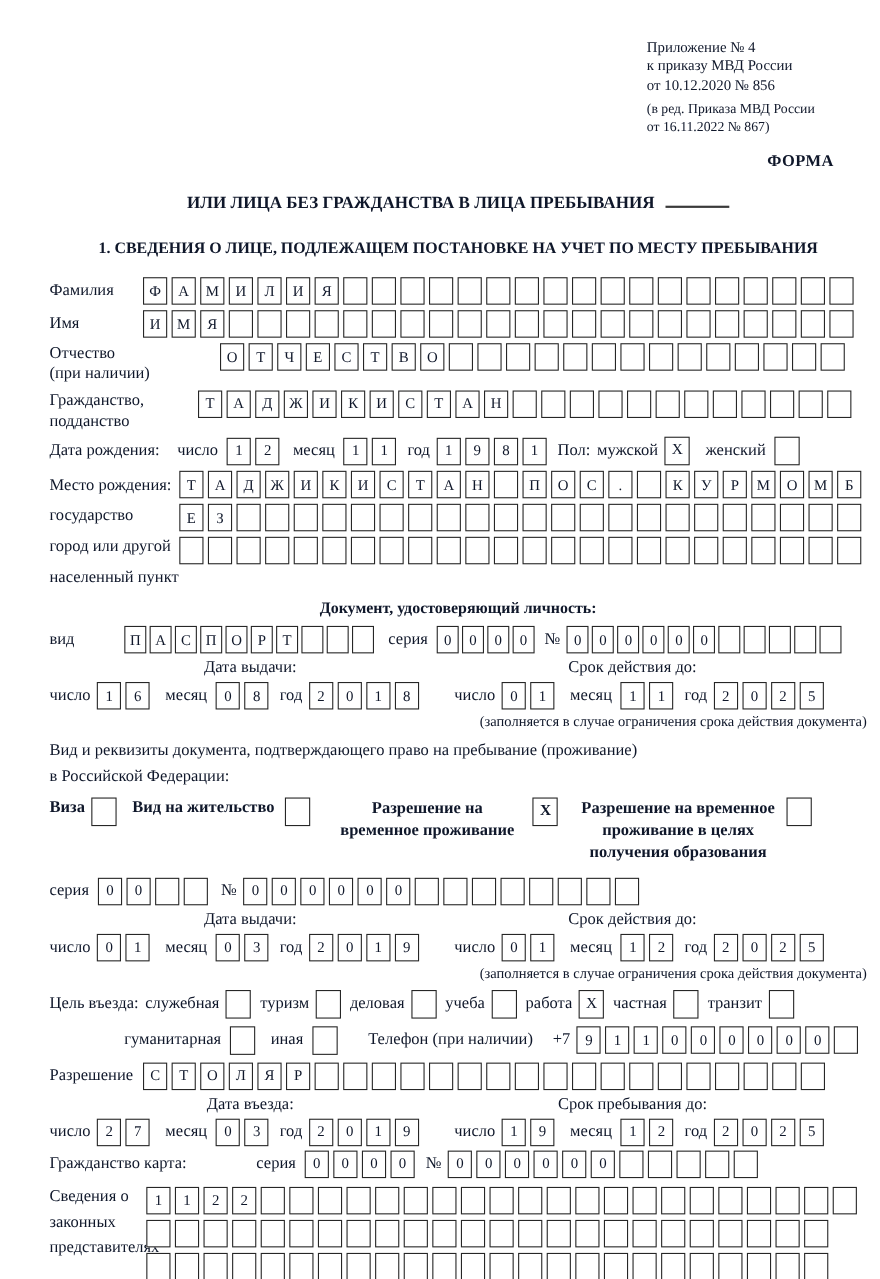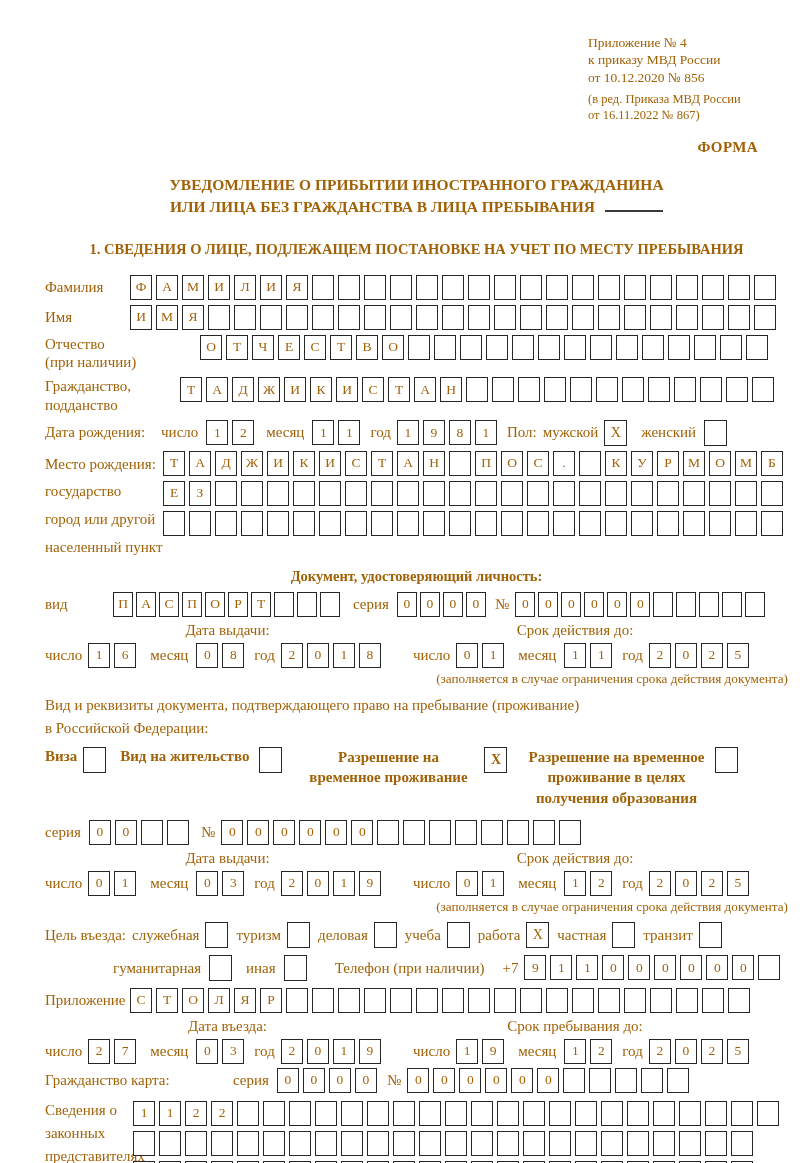--- a/index.html
+++ b/index.html
@@ -1,18 +1,18 @@
 <!DOCTYPE html>
 <html><head>
 <meta charset="utf-8">
 <style>
   html,body{margin:0;padding:0;background:#fff;}
   .page{
     position:relative;width:800px;height:1163px;box-sizing:border-box;
-    padding:34px 12px 0 45px;background:#fff;color:#a16207;
+    padding:34px 12px 0 45px;background:#fff;color:#0f172a;
     font-family:"Liberation Serif","DejaVu Serif",serif;font-size:15px;
     overflow:hidden;
   }
   .ref{margin-left:auto;width:200px;font-size:13.5px;line-height:1.28;}
   .ref .rev{font-size:12.5px;}
   .ref .rev.first{margin-top:5px;}
   .formword{text-align:right;padding-right:30px;font-weight:bold;margin-top:16px;font-size:15px;letter-spacing:.4px;font-family:Liberation Serif, serif;}
   .title{text-align:center;font-weight:bold;font-size:15.5px;line-height:1.45;margin-top:18px;}
   .t-underline{display:inline-block;width:58px;border-bottom:2px solid #3a3a3a;margin-left:10px;}
   .section{text-align:center;font-weight:bold;font-size:14.5px;margin-top:22px;margin-bottom:17px;}
@@ -62,21 +62,20 @@
     <div>Приложение № 4</div>
     <div>к приказу МВД России</div>
     <div>от 10.12.2020 № 856</div>
     <div class="rev first">(в ред. Приказа МВД России</div>
     <div class="rev">от 16.11.2022 № 867)</div>
   </div>
 
   <div class="formword">ФОРМА</div>
 
   <div class="title">
-    <div>УВЕДОМЛЕНИЕ О ПРИБЫТИИ ИНОСТРАННОГО ГРАЖДАНИНА</div>
     <div><span>ИЛИ ЛИЦА БЕЗ ГРАЖДАНСТВА В ЛИЦА ПРЕБЫВАНИЯ</span><span class="t-underline"></span></div>
   </div>
 
   <div class="section">1. СВЕДЕНИЯ О ЛИЦЕ, ПОДЛЕЖАЩЕМ ПОСТАНОВКЕ НА УЧЕТ ПО МЕСТУ ПРЕБЫВАНИЯ</div>
 
   <div class="boxrow">
     <span class="lbl w85">Фамилия</span>
     <span class="cells">
         <span class="cell">Ф</span>
         <span class="cell">А</span>
@@ -528,21 +527,21 @@
         <span class="cell">0</span>
         <span class="cell">0</span>
         <span class="cell">0</span>
         <span class="cell">0</span>
         <span class="cell">0</span>
         <span class="cell"></span>
       </span>
   </div>
 
   <div class="boxrow">
-    <span class="lbl w85">Приложение</span>
+    <span class="lbl w85">Разрешение</span>
     <span class="cells">
         <span class="cell">С</span>
         <span class="cell">Т</span>
         <span class="cell">О</span>
         <span class="cell">Л</span>
         <span class="cell">Я</span>
         <span class="cell">Р</span>
         <span class="cell"></span>
         <span class="cell"></span>
         <span class="cell"></span>

